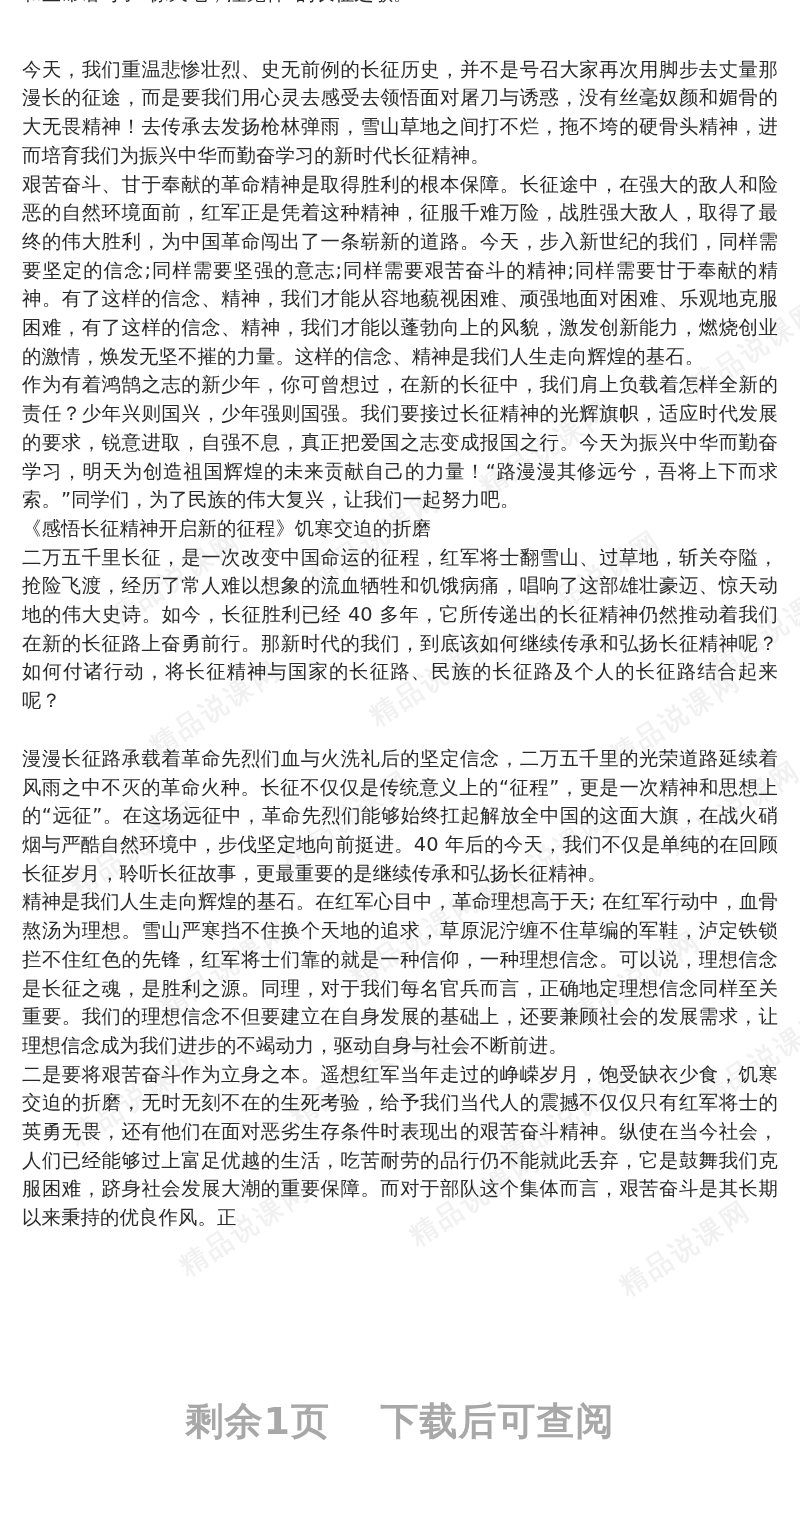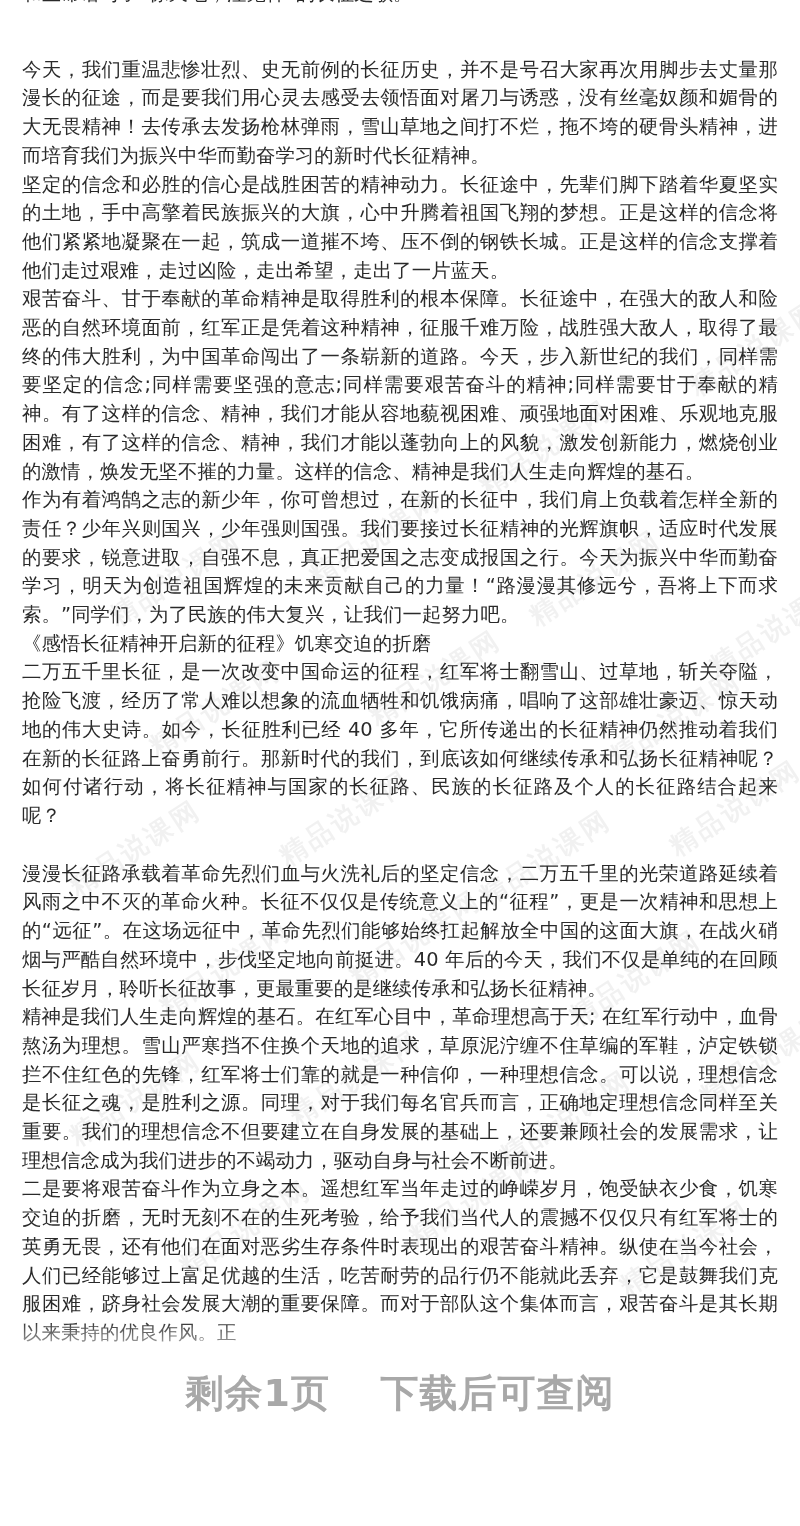--- a/index.html
+++ b/index.html
@@ -78,21 +78,21 @@
                 rgba(255,255,255,0) 0%,
                 rgba(255,255,255,0.85) 18%,
                 #ffffff 42%,
                 #ffffff 100%);
   }
 
   .footer-notice {
     position: absolute;
     left: 0;
     right: 0;
-    top: 1368px;
+    top: 1396px;
     z-index: 5;
     text-align: center;
     color: #a8a8a8;
     font-size: 38px;
     font-weight: 700;
     letter-spacing: 1px;
     font-family: "DejaVu Sans", "Liberation Sans", sans-serif;
     white-space: nowrap;
   }
 
@@ -104,21 +104,20 @@
 <div class="page">
 
   <div class="doc-body">
 
     <p class="para clipped-top">和生命谱写了“惊天地，泣鬼神”的长征之歌。</p>
 
     <div class="spacer-lg"></div>
 
     <p class="para">今天，我们重温悲惨壮烈、史无前例的长征历史，并不是号召大家再次用脚步去丈量那漫长的征途，而是要我们用心灵去感受去领悟面对屠刀与诱惑，没有丝毫奴颜和媚骨的大无畏精神！去传承去发扬枪林弹雨，雪山草地之间打不烂，拖不垮的硬骨头精神，进而培育我们为振兴中华而勤奋学习的新时代长征精神。</p>
 
-    <p class="para">坚定的信念和必胜的信心是战胜困苦的精神动力。长征途中，先辈们脚下踏着华夏坚实的土地，手中高擎着民族振兴的大旗，心中升腾着祖国飞翔的梦想。正是这样的信念将他们紧紧地凝聚在一起，筑成一道摧不垮、压不倒的钢铁长城。正是这样的信念支撑着他们走过艰难，走过凶险，走出希望，走出了一片蓝天。</p>
 
     <p class="para">艰苦奋斗、甘于奉献的革命精神是取得胜利的根本保障。长征途中，在强大的敌人和险恶的自然环境面前，红军正是凭着这种精神，征服千难万险，战胜强大敌人，取得了最终的伟大胜利，为中国革命闯出了一条崭新的道路。今天，步入新世纪的我们，同样需要坚定的信念;同样需要坚强的意志;同样需要艰苦奋斗的精神;同样需要甘于奉献的精神。有了这样的信念、精神，我们才能从容地藐视困难、顽强地面对困难、乐观地克服困难，有了这样的信念、精神，我们才能以蓬勃向上的风貌，激发创新能力，燃烧创业的激情，焕发无坚不摧的力量。这样的信念、精神是我们人生走向辉煌的基石。</p>
 
     <p class="para">作为有着鸿鹄之志的新少年，你可曾想过，在新的长征中，我们肩上负载着怎样全新的责任？少年兴则国兴，少年强则国强。我们要接过长征精神的光辉旗帜，适应时代发展的要求，锐意进取，自强不息，真正把爱国之志变成报国之行。今天为振兴中华而勤奋学习，明天为创造祖国辉煌的未来贡献自己的力量！“路漫漫其修远兮，吾将上下而求索。”同学们，为了民族的伟大复兴，让我们一起努力吧。</p>
 
     <p class="para">《感悟长征精神开启新的征程》饥寒交迫的折磨</p>
 
     <p class="para">二万五千里长征，是一次改变中国命运的征程，红军将士翻雪山、过草地，斩关夺隘，抢险飞渡，经历了常人难以想象的流血牺牲和饥饿病痛，唱响了这部雄壮豪迈、惊天动地的伟大史诗。如今，长征胜利已经 40 多年，它所传递出的长征精神仍然推动着我们在新的长征路上奋勇前行。那新时代的我们，到底该如何继续传承和弘扬长征精神呢？如何付诸行动，将长征精神与国家的长征路、民族的长征路及个人的长征路结合起来呢？</p>
 
     <div class="spacer-md"></div>

